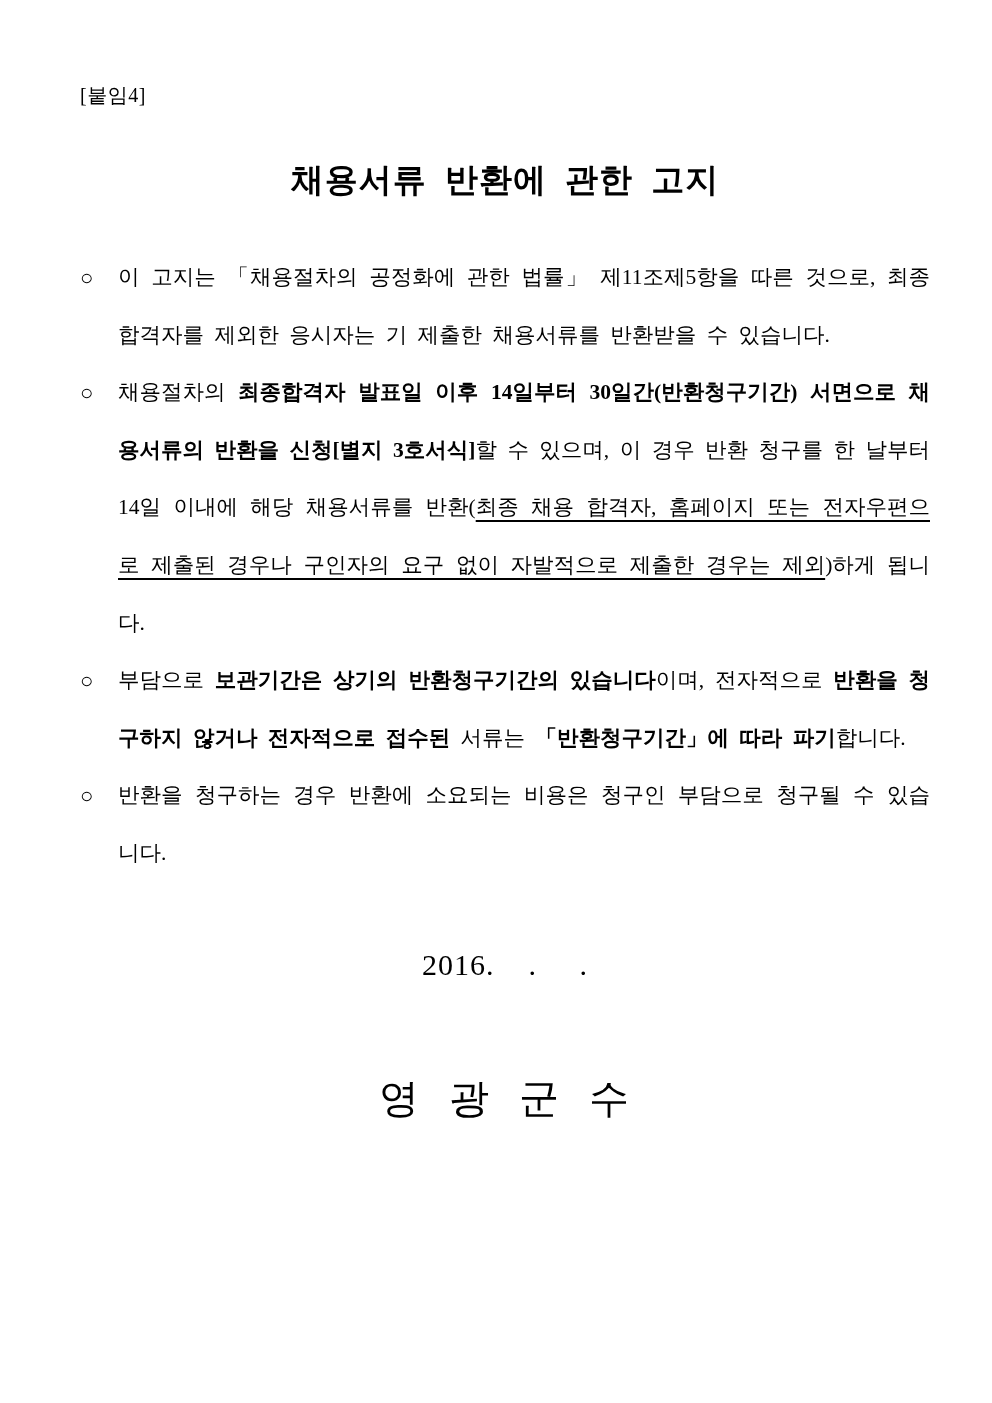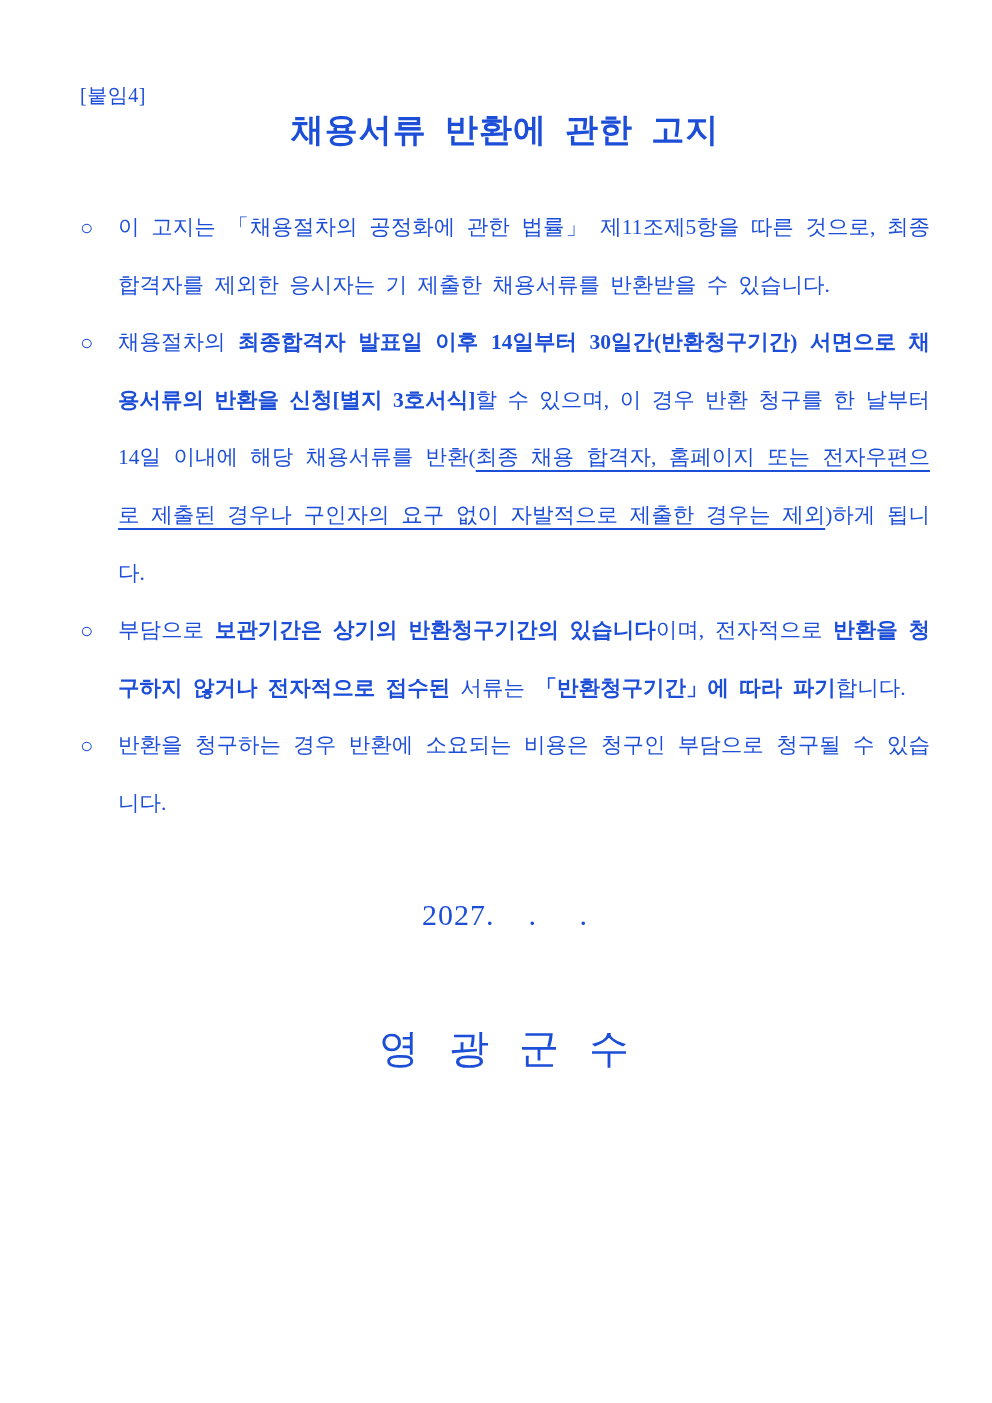--- a/index.html
+++ b/index.html
@@ -6,32 +6,33 @@
     margin: 0;
     padding: 0;
     background: #ffffff;
   }
   .page {
     position: relative;
     width: 992px;
     height: 1403px;
     margin: 0 auto;
     background: #ffffff;
-    color: #1d4ed8;
+    color: #000000;
     font-family: "Liberation Serif", "DejaVu Serif", serif;
     box-sizing: border-box;
     padding: 82px 62px 0 80px;
     overflow: hidden;
   }
   .attachment-label {
     font-size: 20px;
     line-height: 26px;
     letter-spacing: 0.5px;
   }
   .doc-title {
+    margin-top: 50px;
     text-align: center;
     font-family: "Liberation Sans", "DejaVu Sans", sans-serif;
     font-weight: 700;
     font-size: 33px;
     letter-spacing: 1px;
     word-spacing: 8px;
   }
   .notice-list {
     margin-top: 46px;
   }
@@ -95,16 +96,16 @@
       <div class="notice-item">
         <span class="notice-marker">○</span>
         <span class="notice-text"><span class="seg">부담으로 </span><span class="seg bold">보관기간은 상기의 반환청구기간의 있습니다</span><span class="seg">이며, 전자적으로 </span><span class="seg bold">반환을 청구하지 않거나 전자적으로 접수된</span><span class="seg"> 서류는 </span><span class="seg bold">「반환청구기간」에 따라 파기</span><span class="seg">합니다.</span></span>
       </div>
       <div class="notice-item">
         <span class="notice-marker">○</span>
         <span class="notice-text"><span class="seg">반환을 청구하는 경우 반환에 소요되는 비용은 청구인 부담으로 청구될 수 있습니다.</span></span>
       </div>
     </div>
 
-  <div class="date-line">2027.    .     .</div>
+  <div class="date-line">2016.    .     .</div>
 
   <div class="signature-line">영 광 군 수</div>
 </div>
 
 </body></html>

